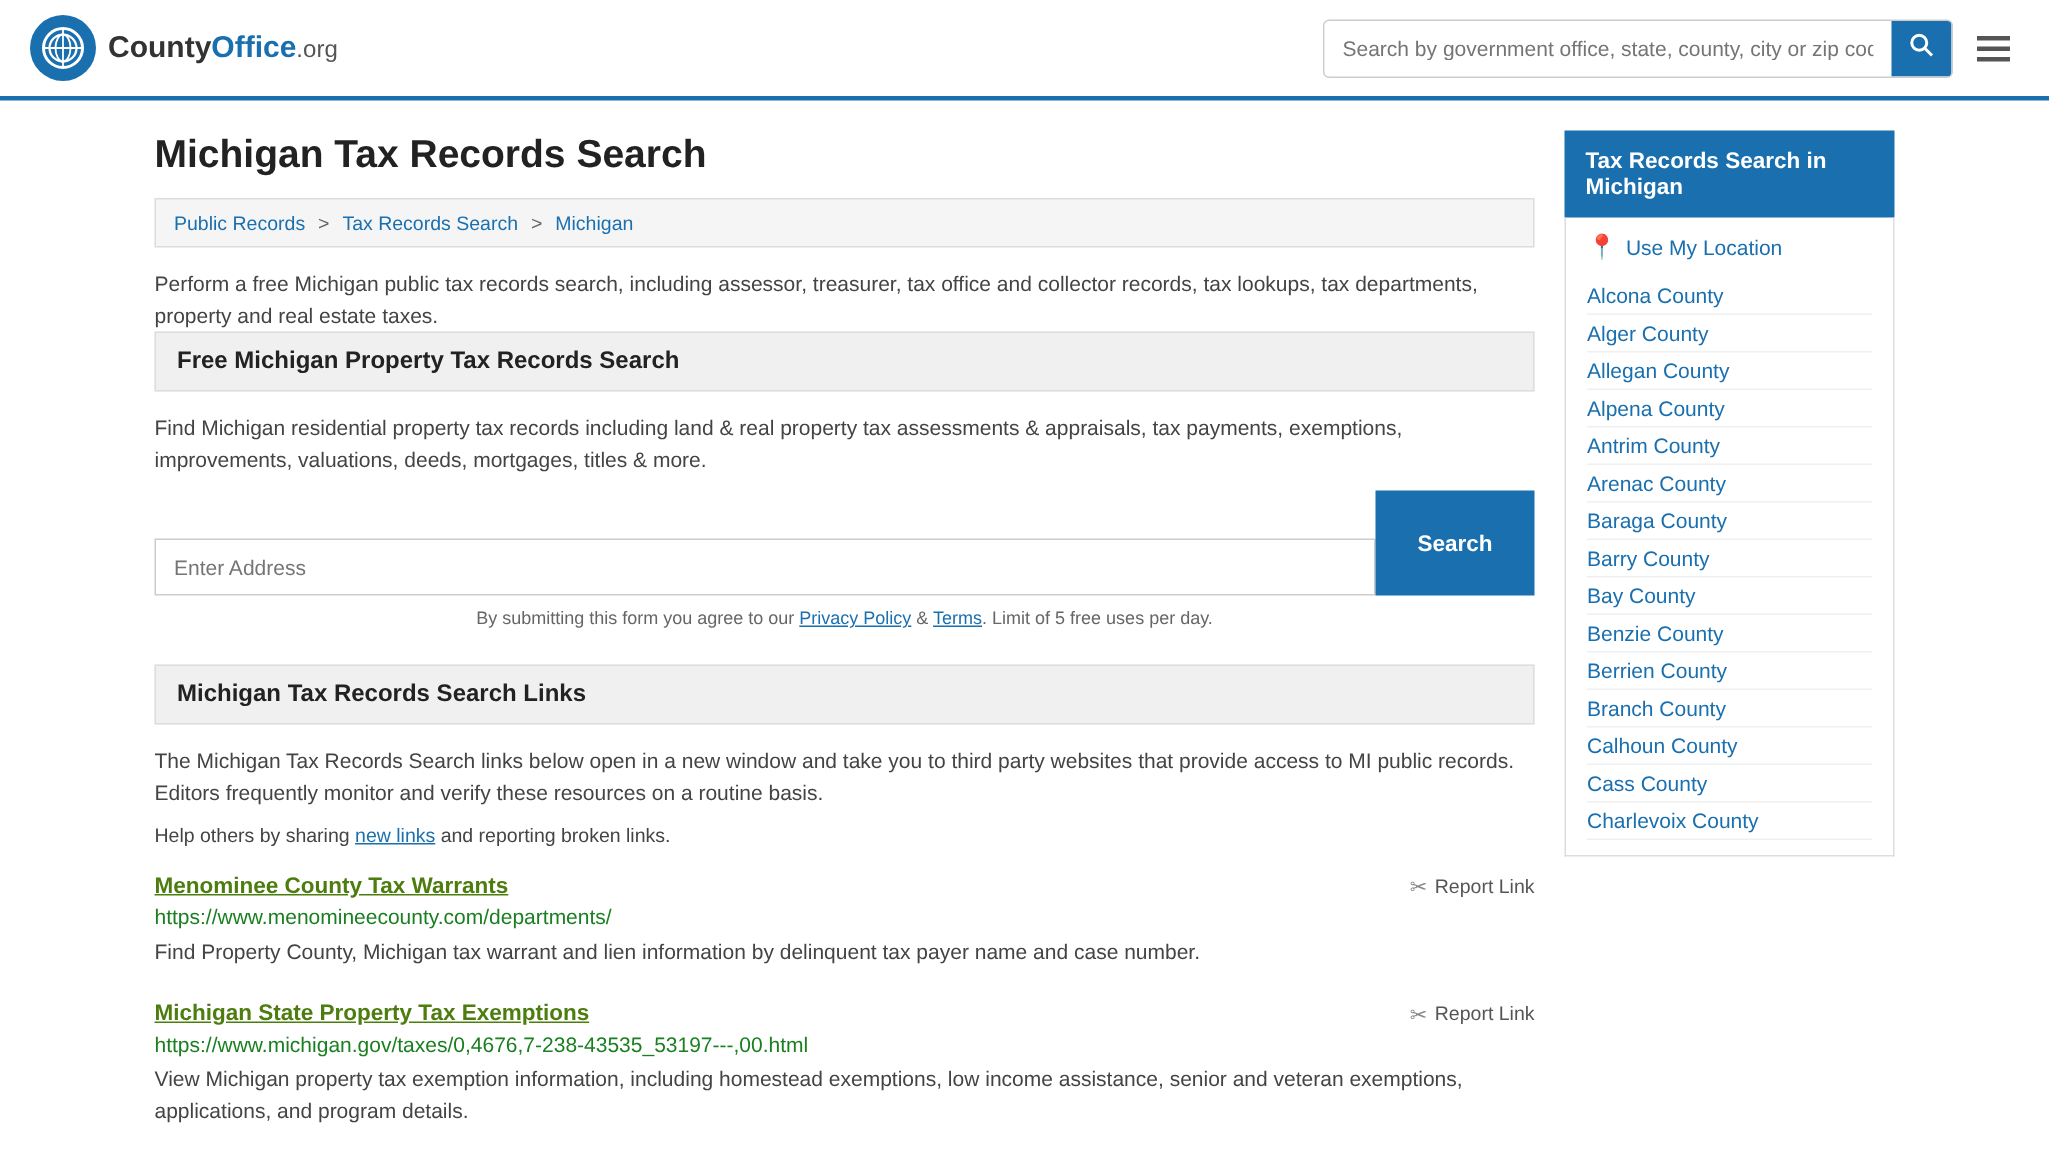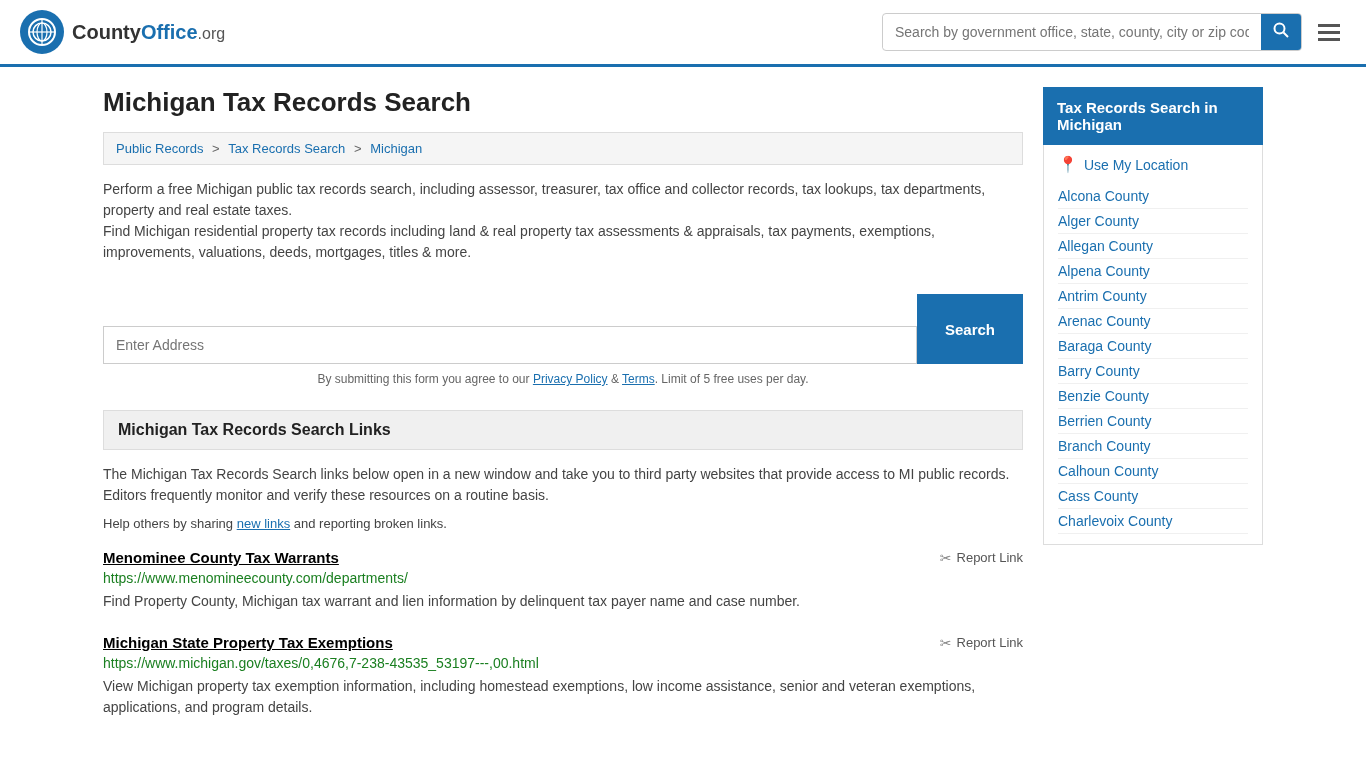--- a/index.html
+++ b/index.html
@@ -81,21 +81,21 @@
       background: #f0f0f0;
       border: 1px solid #ddd;
       padding: 10px 14px;
       font-size: 16px;
       font-weight: bold;
       margin-bottom: 14px;
       color: #222;
     }
 
     
-    #property-search-desc { font-size: 14px; color: #444; margin-bottom: 31px; line-height: 1.5; }
+    #property-search-desc { font-size: 14px; color: #444; margin-bottom: 10px; line-height: 1.5; }
     #address-search-form { display: flex; margin-bottom: 8px; }
     #address-input {
       flex: 1; border: 1px solid #ccc; padding: 10px 12px;
       font-size: 14px; outline: none; color: #666; margin-top: 32px;
     }
     #search-button {
       background: #1a6faf; color: #fff; border: none;
       padding: 10px 28px; font-size: 15px; cursor: pointer;
       font-weight: bold;
     }
@@ -108,21 +108,21 @@
     #help-text { font-size: 13px; color: #444; margin-bottom: 18px; }
     #help-text a { color: #1a6faf; text-decoration: underline; }
 
     
     .link-card { margin-bottom: 22px; }
     .link-card-header {
       display: flex; justify-content: space-between; align-items: center;
       margin-bottom: 4px;
     }
     .link-card-title {
-      font-size: 15px; font-weight: bold; color: #000000;
+      font-size: 15px; font-weight: bold; color: #4d7c0f;
       text-decoration: underline; cursor: pointer;
     }
     .report-link-btn {
       display: flex; align-items: center; gap: 5px;
       background: none; border: none; cursor: pointer;
       color: #555; font-size: 13px;
     }
     .report-icon { font-size: 14px; color: #888; }
     .link-url { color: #1a7f20; font-size: 14px; margin-bottom: 5px; }
     .link-desc { font-size: 14px; color: #444; line-height: 1.5; }
@@ -199,20 +199,21 @@
     <div id="breadcrumb">
       <a href="#">Public Records</a>
       <span> &gt; </span>
       <a href="#">Tax Records Search</a>
       <span> &gt; </span>
       <a href="#">Michigan</a>
     </div>
 
     <p id="intro-text">Perform a free Michigan public tax records search, including assessor, treasurer, tax office and collector records, tax lookups, tax departments, property and real estate taxes.</p>
 
+    <div class="section-header">Free Michigan Property Tax Records Search</div>
 
     <p id="property-search-desc">Find Michigan residential property tax records including land &amp; real property tax assessments &amp; appraisals, tax payments, exemptions, improvements, valuations, deeds, mortgages, titles &amp; more.</p>
 
     <div id="address-search-form">
       <input type="text" id="address-input" placeholder="Enter Address" style="">
       <button id="search-button">Search</button>
     </div>
 
     <div id="form-disclaimer">
       <span>By submitting this form you agree to our </span><a href="#">Privacy Policy</a><span> &amp; </span><a href="#">Terms</a><span>. Limit of 5 free uses per day.</span>
@@ -261,20 +262,21 @@
       </a>
       <ul class="sidebar-county-list" id="county-list-ul">
       <li><a href="#">Alcona County</a></li>
           <li><a href="#">Alger County</a></li>
           <li><a href="#">Allegan County</a></li>
           <li><a href="#">Alpena County</a></li>
           <li><a href="#">Antrim County</a></li>
           <li><a href="#">Arenac County</a></li>
           <li><a href="#">Baraga County</a></li>
           <li><a href="#">Barry County</a></li>
+          <li><a href="#">Bay County</a></li>
           <li><a href="#">Benzie County</a></li>
           <li><a href="#">Berrien County</a></li>
           <li><a href="#">Branch County</a></li>
           <li><a href="#">Calhoun County</a></li>
           <li><a href="#">Cass County</a></li>
           <li><a href="#">Charlevoix County</a></li>
         </ul>
     </div>
   </div>
 

